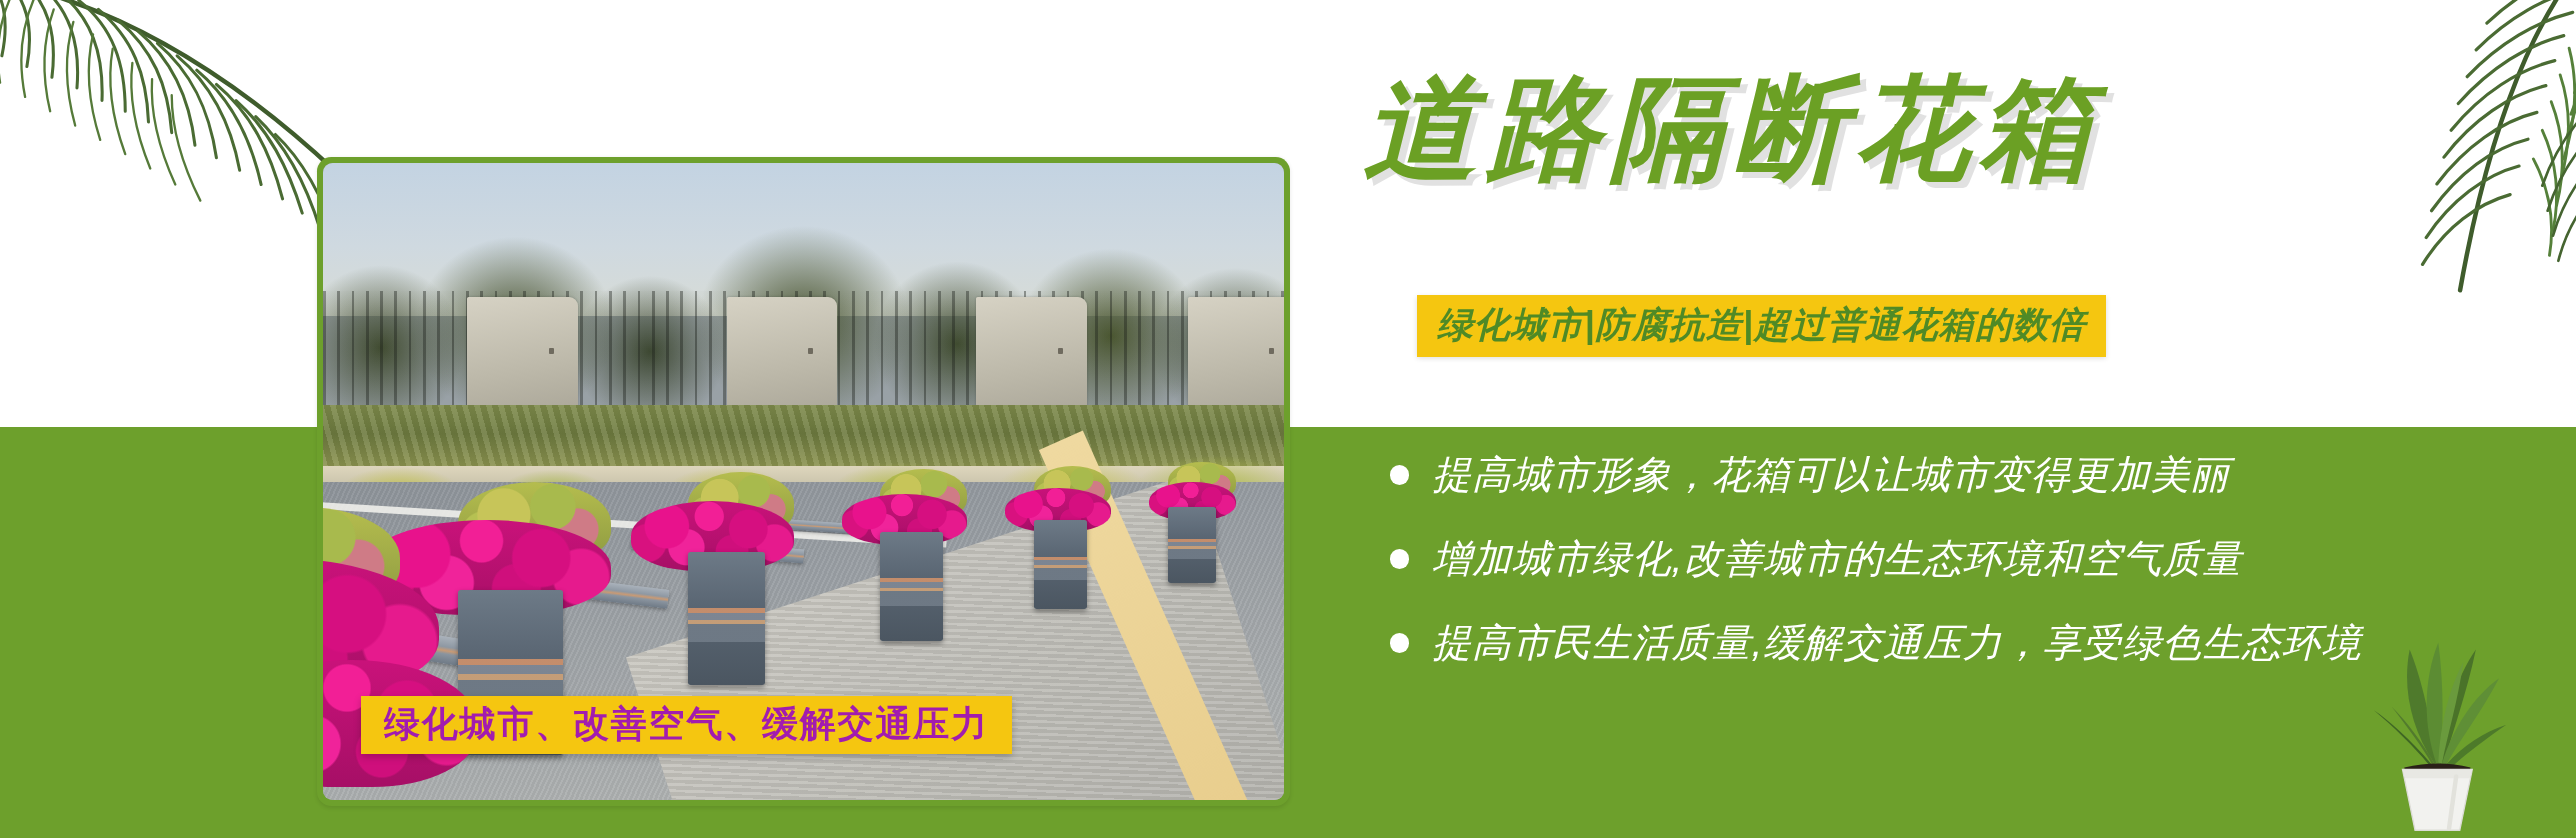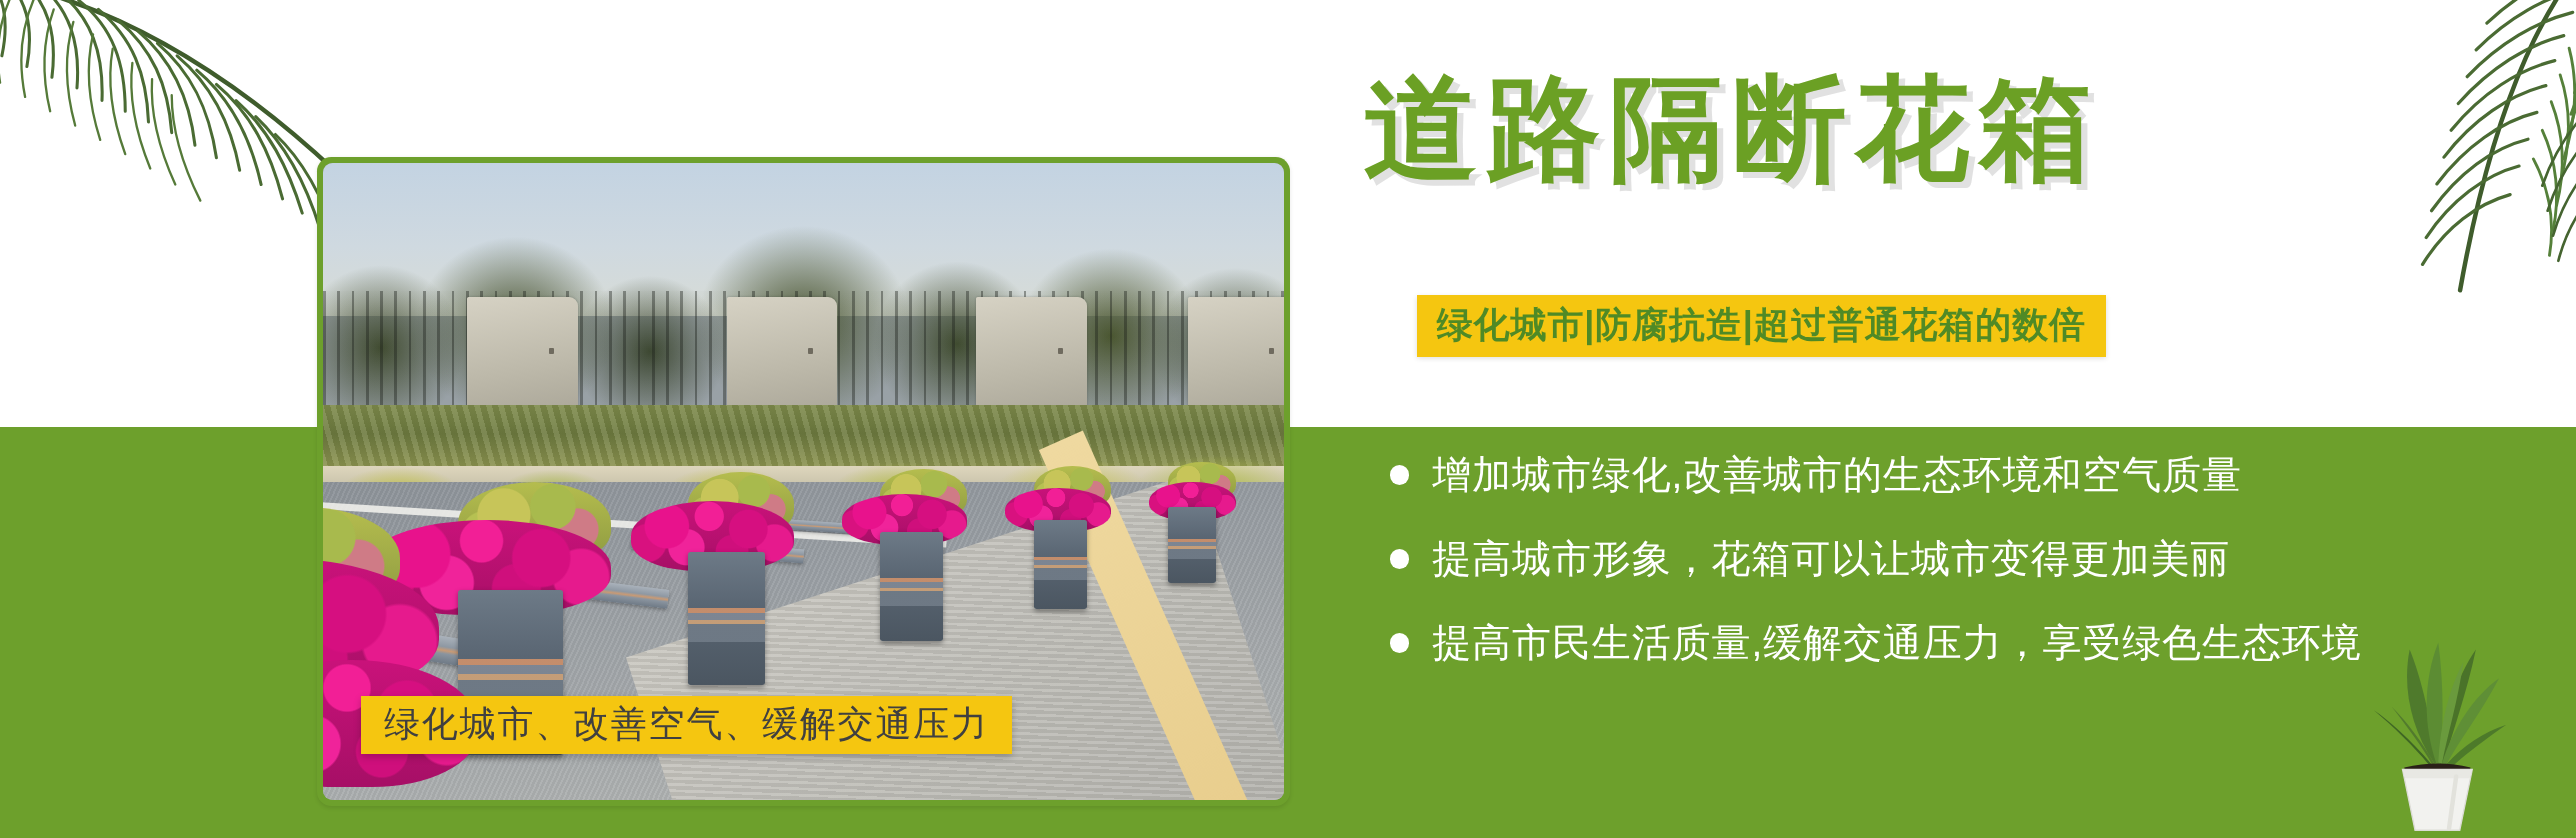--- a/index.html
+++ b/index.html
@@ -199,33 +199,33 @@
     position: absolute;
     left: 361px; top: 696px;
     padding: 8px 23px 10.7px 23px;
     background: #f5c610;
     box-shadow: 0 2.7px 7.2px rgba(0,0,0,.22);
     z-index: 6;
   }
   .photo-caption span {
     display: block;
     font-size: 36px;
-    font-weight: normal;
+    font-weight: bold;
     letter-spacing: 1.8px;
-    color: #404040;
+    color: #a21caf;
     white-space: nowrap;
     line-height: 1.1;
     text-align: right;
   }
 
   
   .right-col {
     position: absolute;
     left: 1350px; top: 0;
-    width: 1226px; height: 743px;
+    width: 1226px; height: 743px; font-style: italic;
   }
   .headline {
     position: absolute;
     left: 13.4px; top: 72px;
     font-size: 114px;
     font-weight: bold;
     letter-spacing: 9px;
     color: #6ba024;
     white-space: nowrap;
     text-shadow: 6.3px 6.3px 0 rgba(120,120,120,0.22);
@@ -424,25 +424,25 @@
 
     <div class="headline">道路隔断花箱</div>
 
     <div class="subbar">
       <span>绿化城市|防腐抗造|超过普通花箱的数倍</span>
     </div>
 
     <div class="bullets">
       <div class="bullet">
         <span class="bullet-dot"></span>
-        <span class="bullet-text">增加城市绿化,改善城市的生态环境和空气质量</span>
+        <span class="bullet-text">提高城市形象，花箱可以让城市变得更加美丽</span>
       </div>
       <div class="bullet">
         <span class="bullet-dot"></span>
-        <span class="bullet-text">提高城市形象，花箱可以让城市变得更加美丽</span>
+        <span class="bullet-text">增加城市绿化,改善城市的生态环境和空气质量</span>
       </div>
       <div class="bullet">
         <span class="bullet-dot"></span>
         <span class="bullet-text">提高市民生活质量,缓解交通压力，享受绿色生态环境</span>
       </div>
     </div>
   </div>
 
   <div class="pot-wrap">
     <svg viewBox="0 0 180 250" width="161" height="224">

